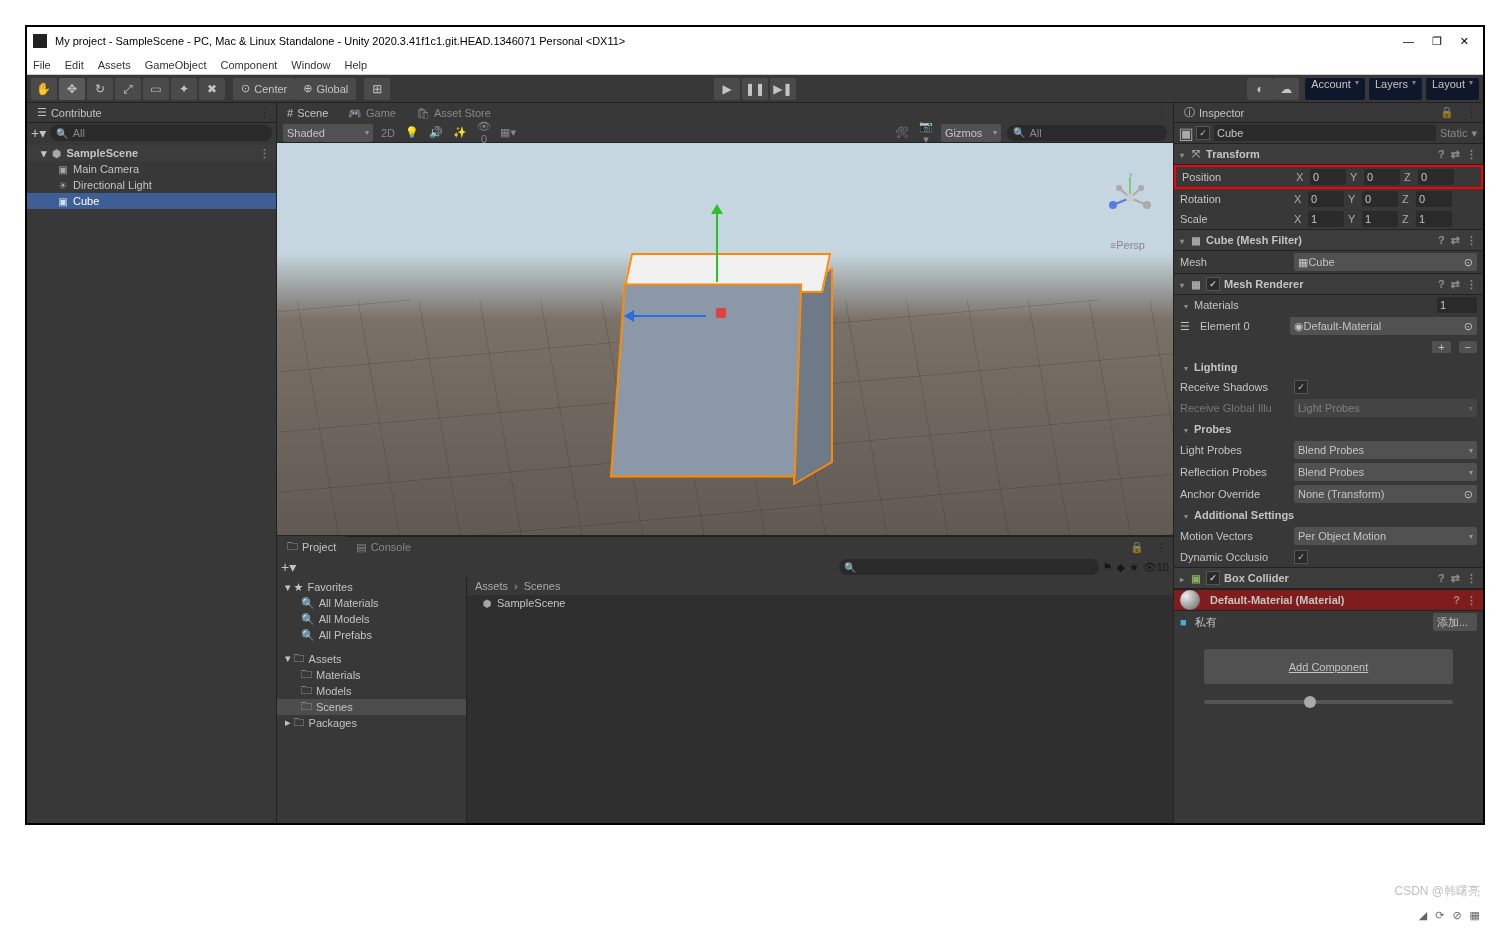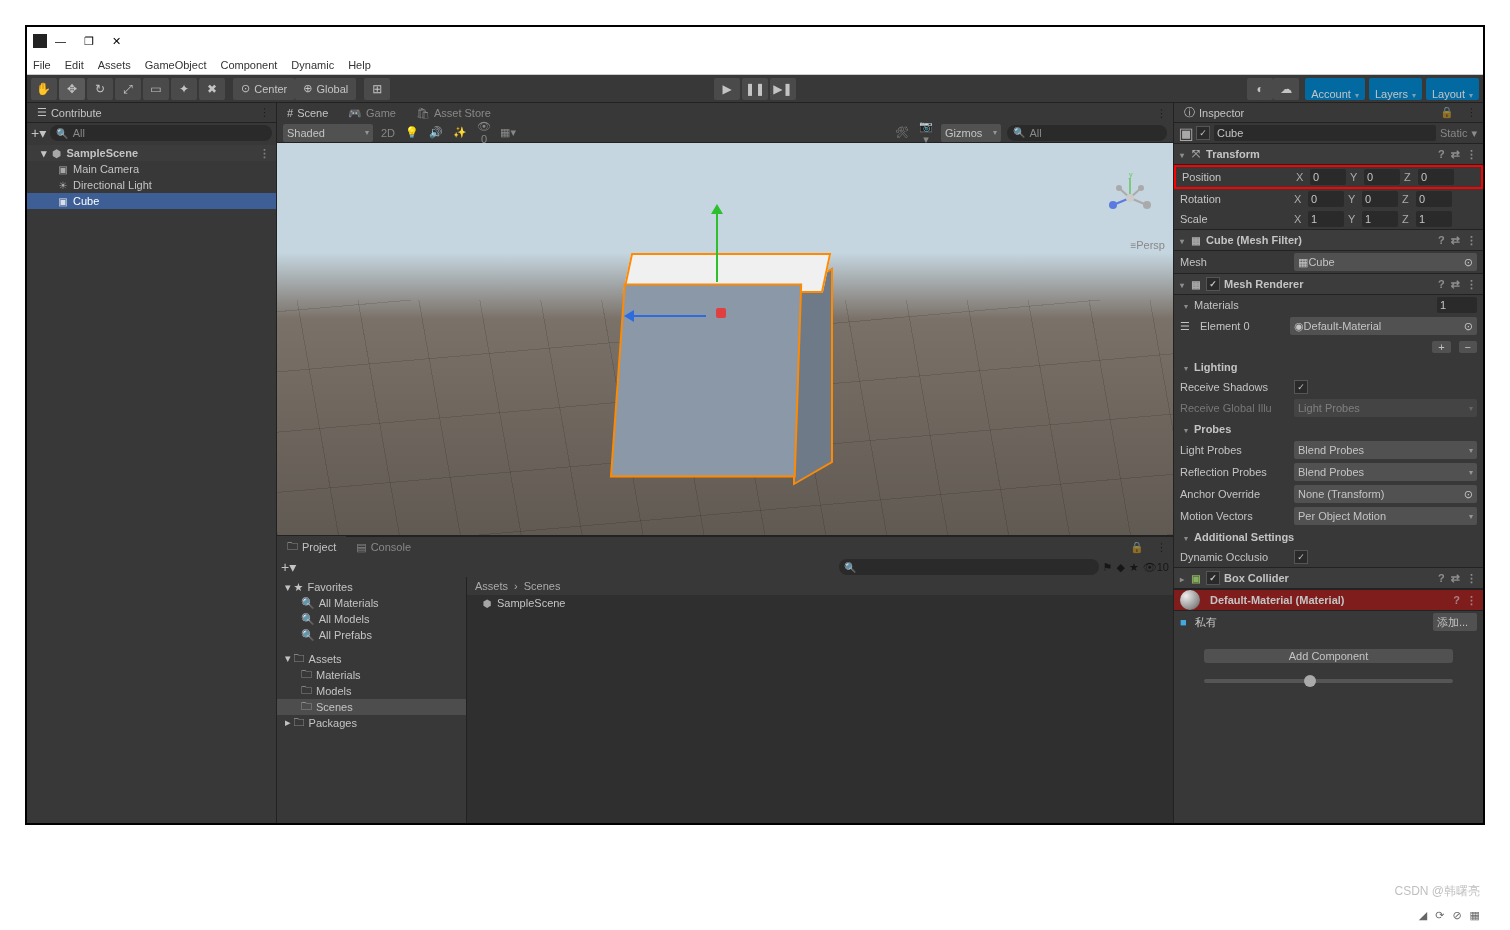--- a/index.html
+++ b/index.html
@@ -10,21 +10,21 @@
 .titlebar .title { flex: 1; }
 .win-btns { display: flex; gap: 18px; padding-right: 8px; font-size: 14px; }
 .menubar { height: 20px; background: #fff; color: #333; display: flex; align-items: center; padding: 0 6px; gap: 14px; font-size: 12px; border-bottom: 1px solid #ccc; }
 .toolbar { height: 28px; background: #383838; display: flex; align-items: center; padding: 0 4px; border-bottom: 1px solid #222; }
 .tool-group { display: flex; gap: 2px; }
 .tool-btn { width: 26px; height: 22px; background: #4a4a4a; color: #c4c4c4; display: flex; align-items: center; justify-content: center; border-radius: 2px; font-size: 12px; cursor: pointer; }
 .tool-btn.active { background: #5a5a5a; }
 .tool-lbl { height: 22px; background: #4a4a4a; color: #c4c4c4; display: flex; align-items: center; padding: 0 8px; border-radius: 2px; gap: 4px; cursor: pointer; }
 .spacer { flex: 1; }
 .play-group { display: flex; gap: 2px; position: absolute; left: 50%; transform: translateX(-50%); }
-.dd { height: 22px; background: #0369a1; color: #c4c4c4; display: flex; align-items: flex-end; padding: 0 6px; border-radius: 2px; cursor: pointer; gap: 4px; }
+.dd { height: 22px; background: #0f172a; color: #c4c4c4; display: flex; align-items: flex-start; padding: 0 6px; border-radius: 2px; cursor: pointer; gap: 4px; }
 .dd::after { content: "▾"; font-size: 8px; opacity: .6; }
 .main { flex: 1; display: flex; min-height: 0; }
 .left-col { width: 250px; display: flex; flex-direction: column; border-right: 1px solid #222; }
 .mid-col { flex: 1; display: flex; flex-direction: column; min-width: 0; }
 .right-col { width: 310px; background: #383838; border-left: 1px solid #222; display: flex; flex-direction: column; overflow: hidden; }
 .panel-tab { height: 20px; background: #383838; display: flex; align-items: center; border-bottom: 1px solid #222; }
 .tab { padding: 2px 10px; background: #383838; color: #c4c4c4; display: flex; align-items: center; gap: 4px; cursor: pointer; }
 .tab.inactive { color: #888; }
 .panel-toolbar { height: 20px; background: #383838; display: flex; align-items: center; padding: 0 4px; gap: 4px; }
 .plus { color: #c4c4c4; font-size: 14px; cursor: pointer; }
@@ -44,21 +44,21 @@
 .cube { position: absolute; left: 38%; top: 28%; width: 210px; height: 220px; }
 .cube-top { position: absolute; width: 200px; height: 40px; background: #f0f0f0; transform: skewX(-12deg); left: 10px; top: 0; border: 2px solid #ff8a00; }
 .cube-front { position: absolute; width: 182px; height: 195px; background: #8b98a8; left: 0; top: 28px; border: 2px solid #ff8a00; transform: perspective(500px) rotateX(6deg) skewX(-3deg); }
 .cube-side { position: absolute; width: 40px; height: 195px; background: #6f7a88; right: -6px; top: 26px; border: 2px solid #ff8a00; transform: skewY(-30deg); }
 .gizmo-y { position: absolute; left: 49%; top: 16%; width: 2px; height: 76px; background: #2dbf2d; }
 .gizmo-y::before { content: ""; position: absolute; top: -8px; left: -5px; border: 6px solid transparent; border-bottom: 10px solid #2dbf2d; }
 .gizmo-x { position: absolute; left: 39%; top: 44%; width: 80px; height: 2px; background: #2d6bdf; }
 .gizmo-x::before { content: ""; position: absolute; left: -8px; top: -5px; border: 6px solid transparent; border-right: 10px solid #2d6bdf; }
 .gizmo-z { position: absolute; left: 49%; top: 42%; width: 10px; height: 10px; background: #e04040; border-radius: 2px; }
 .axis-gizmo { position: absolute; right: 18px; top: 30px; width: 50px; height: 60px; color: #666; font-size: 9px; }
-.persp-lbl { position: absolute; right: 8px; top: 96px; color: #888; font-size: 10px; }
+.persp-lbl { position: absolute; right: 28px; top: 96px; color: #888; font-size: 10px; }
 .project-panel { height: 288px; display: flex; flex-direction: column; border-top: 2px solid #222; }
 .proj-tabs { height: 20px; display: flex; align-items: center; background: #383838; }
 .proj-toolbar { height: 20px; display: flex; align-items: center; padding: 0 4px; gap: 4px; background: #383838; }
 .proj-body { flex: 1; display: flex; }
 .proj-left { width: 190px; background: #383838; border-right: 1px solid #222; color: #c4c4c4; padding-top: 2px; }
 .proj-row { height: 16px; display: flex; align-items: center; padding-left: 8px; gap: 4px; cursor: pointer; }
 .proj-row.indent { padding-left: 24px; }
 .proj-row.sel { background: #4d4d4d; }
 .proj-right { flex: 1; background: #2f2f2f; color: #c4c4c4; }
 .breadcrumb { height: 18px; display: flex; align-items: center; padding: 0 8px; gap: 6px; color: #aaa; background: #383838; }
@@ -71,48 +71,49 @@
 .xyz span.ax { color: #aaa; width: 10px; }
 .xyz input, .val-in { background: #2a2a2a; border: none; color: #c4c4c4; width: 36px; height: 16px; padding: 0 3px; font-size: 11px; border-radius: 2px; }
 .val-in.wide { width: 150px; flex: 1; }
 .sel-box { background: #515151; color: #c4c4c4; height: 18px; display: flex; align-items: center; padding: 0 4px; border-radius: 2px; flex: 1; font-size: 11px; position: relative; }
 .sel-box.dd::after { content: "▾"; position: absolute; right: 4px; font-size: 8px; opacity: .6; }
 .chk { width: 14px; height: 14px; background: #2a2a2a; border: 1px solid #555; display: inline-flex; align-items: center; justify-content: center; font-size: 9px; color: #c4c4c4; }
 .component-icons { margin-left: auto; display: flex; gap: 6px; opacity: .6; font-size: 11px; }
 .pos-hl { border: 2px solid #ff0000; }
 .foldout::before { content: "▾"; font-size: 8px; margin-right: 2px; opacity: .6; }
 .foldout.closed::before { content: "▸"; }
-.add-comp { margin: 16px 30px; height: 14px; background: #515151; color: #c4c4c4; display: flex; align-items: center; justify-content: center; border-radius: 3px; cursor: pointer; }
+.add-comp { margin: 16px 30px; height: 35px; background: #515151; color: #c4c4c4; display: flex; align-items: center; justify-content: center; border-radius: 3px; cursor: pointer; text-decoration: underline; }
 .mat-ball { width: 20px; height: 20px; background: radial-gradient(circle at 30% 30%, #eee, #888 70%, #444); border-radius: 50%; margin-right: 6px; }
 .slider-track { margin: 4px 30px; height: 4px; background: #555; border-radius: 2px; position: relative; }
 .slider-thumb { position: absolute; left: 40%; top: -4px; width: 12px; height: 12px; background: #aaa; border-radius: 50%; }
 .status-icons { position: absolute; right: 30px; bottom: 8px; display: flex; gap: 8px; color: #666; font-size: 14px; }
 .watermark { position: absolute; right: 30px; bottom: 30px; color: rgba(128,128,128,.5); font-size: 12px; }
 </style>
 </head>
 <body>
 
 <div class="outer-border">
 
   <div class="titlebar">
     <div class="logo"></div>
+    <div class="title">My project - SampleScene - PC, Mac &amp; Linux Standalone - Unity 2020.3.41f1c1.git.HEAD.1346071 Personal &lt;DX11&gt;</div>
     <div class="win-btns">
       <span>—</span>
       <span>❐</span>
       <span>✕</span>
     </div>
   </div>
 
   <div class="menubar">
     <span>File</span>
     <span>Edit</span>
     <span>Assets</span>
     <span>GameObject</span>
     <span>Component</span>
-    <span>Dynamic</span>
+    <span>Window</span>
     <span>Help</span>
   </div>
 
   <div class="toolbar">
     <div class="tool-group">
       <div class="tool-btn">✋</div>
       <div class="tool-btn active">✥</div>
       <div class="tool-btn">↻</div>
       <div class="tool-btn">⤢</div>
       <div class="tool-btn">▭</div>
@@ -410,28 +411,28 @@
             </div>
           </div>
         <div class="insp-row">
             <span class="lbl">Anchor Override</span>
             <div class="sel-box">
               <span>None (Transform)</span>
               <span style="margin-left:auto">⊙</span>
             </div>
           </div>
         <div class="insp-row">
+            <span class="foldout" style="margin-left:4px"></span>
+            <b>Additional Settings</b>
+          </div>
+        <div class="insp-row">
             <span class="lbl">Motion Vectors</span>
             <div class="sel-box dd">
               <span>Per Object Motion</span>
             </div>
-          </div>
-        <div class="insp-row">
-            <span class="foldout" style="margin-left:4px"></span>
-            <b>Additional Settings</b>
           </div>
         <div class="insp-row">
             <span class="lbl">Dynamic Occlusio</span>
             <span class="chk">✓</span>
           </div>
 
         <div class="insp-row hdr">
           <span class="foldout closed"></span>
             <span class="ico" style="color:#9c6">▣</span>
           <span class="chk">✓</span>

